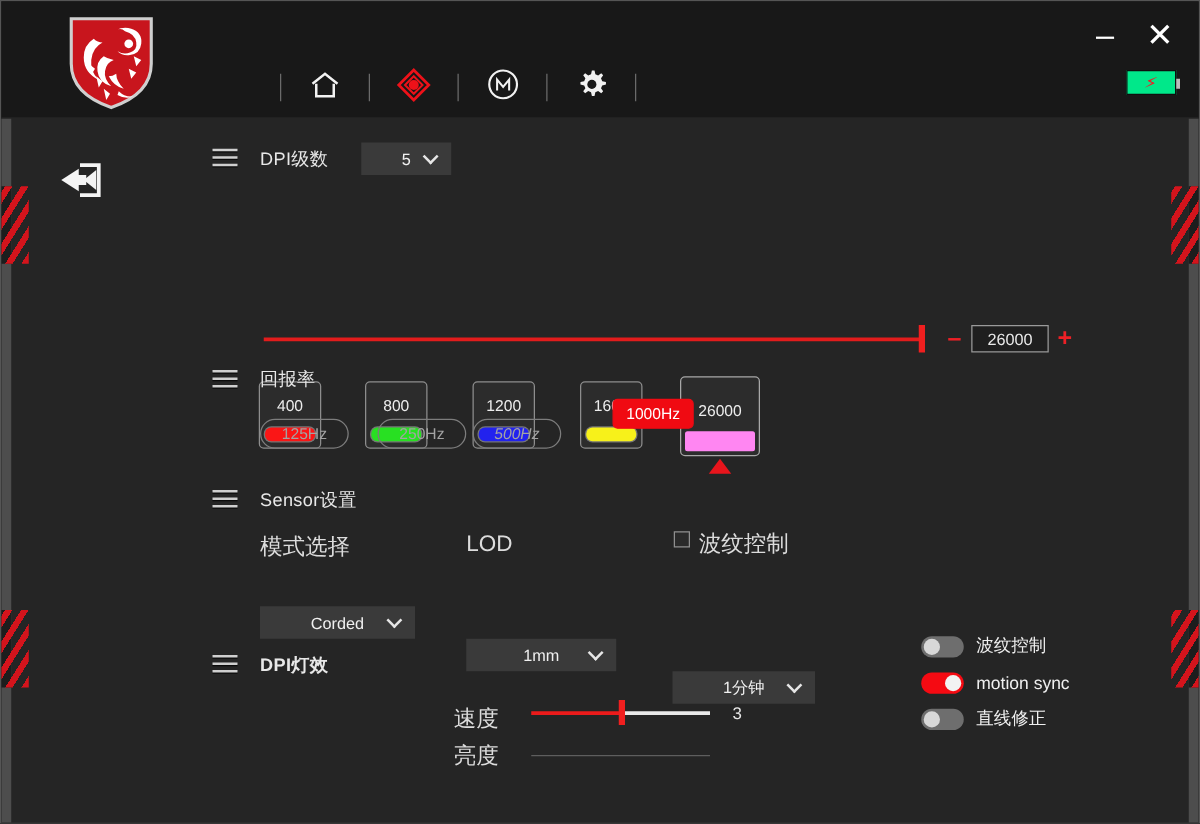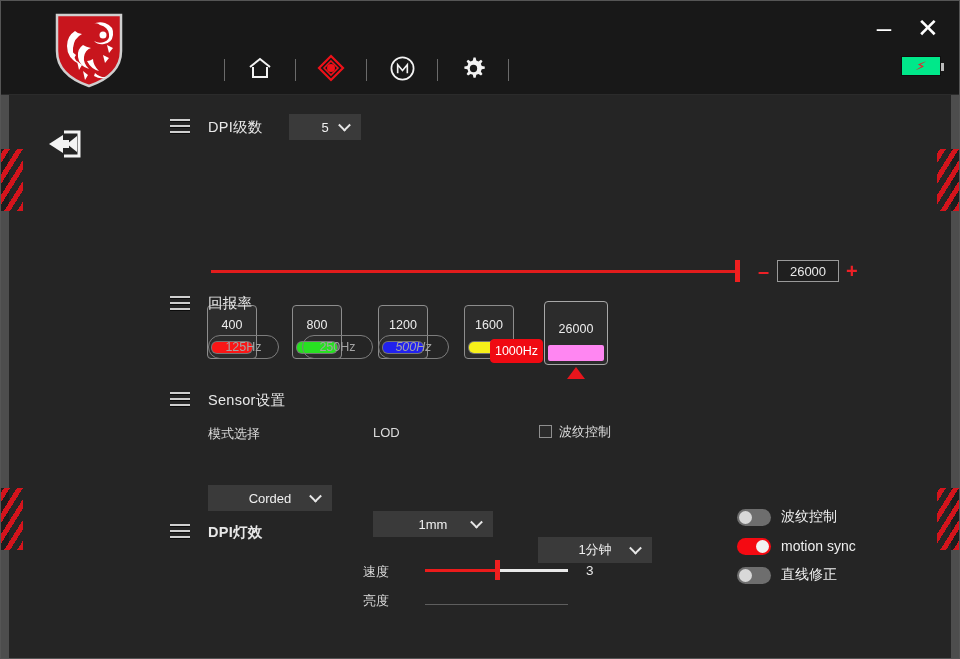--- a/index.html
+++ b/index.html
@@ -100,21 +100,21 @@
     display: block; width: 100%; height: 2px;
     background: #cfcfcf; margin-bottom: 4px;
     box-shadow: 0 1px 0 #0b0b0b;
   }
   .hamb i:last-child { margin-bottom: 0; }
 
   .sec-title {
     position: absolute; color: #e8e8e8;
     font-size: 14.5px; letter-spacing: .3px;
   }
-  .lbl { color: #dcdcdc; font-size: 13px; }
+  .lbl { color: #dcdcdc; font-size: 18px; }
 
   
   .dd {
     background: #3a3a3a;
     color: #f0f0f0; font-size: 13px;
     display: flex; align-items: center; justify-content: center;
     position: relative; cursor: pointer;
     height: 26px;
   }
   .dd .chev {
@@ -362,21 +362,21 @@
 
     <div class="pill" style="left:207px; top:240px; width:71px;">
       <span>125Hz</span>
     </div>
     <div class="pill" style="left:301px; top:240px; width:71px;">
       <span>250Hz</span>
     </div>
     <div class="pill" style="left:377px; top:240px; width:71px;font-style:italic;">
       <span>500Hz</span>
     </div>
-    <div class="pill on" style="left:489px; top:244px; width:53px;">
+    <div class="pill on" style="left:489px; top:224px; width:65px;">
       <span>1000Hz</span>
     </div>
 
     <div class="hamb" style="left:169px; top:297px;">
       <i></i>
         <i></i>
         <i></i>
     </div>
     <div class="sec-title" style="left:207px; top:296px;">Sensor设置</div>
 

